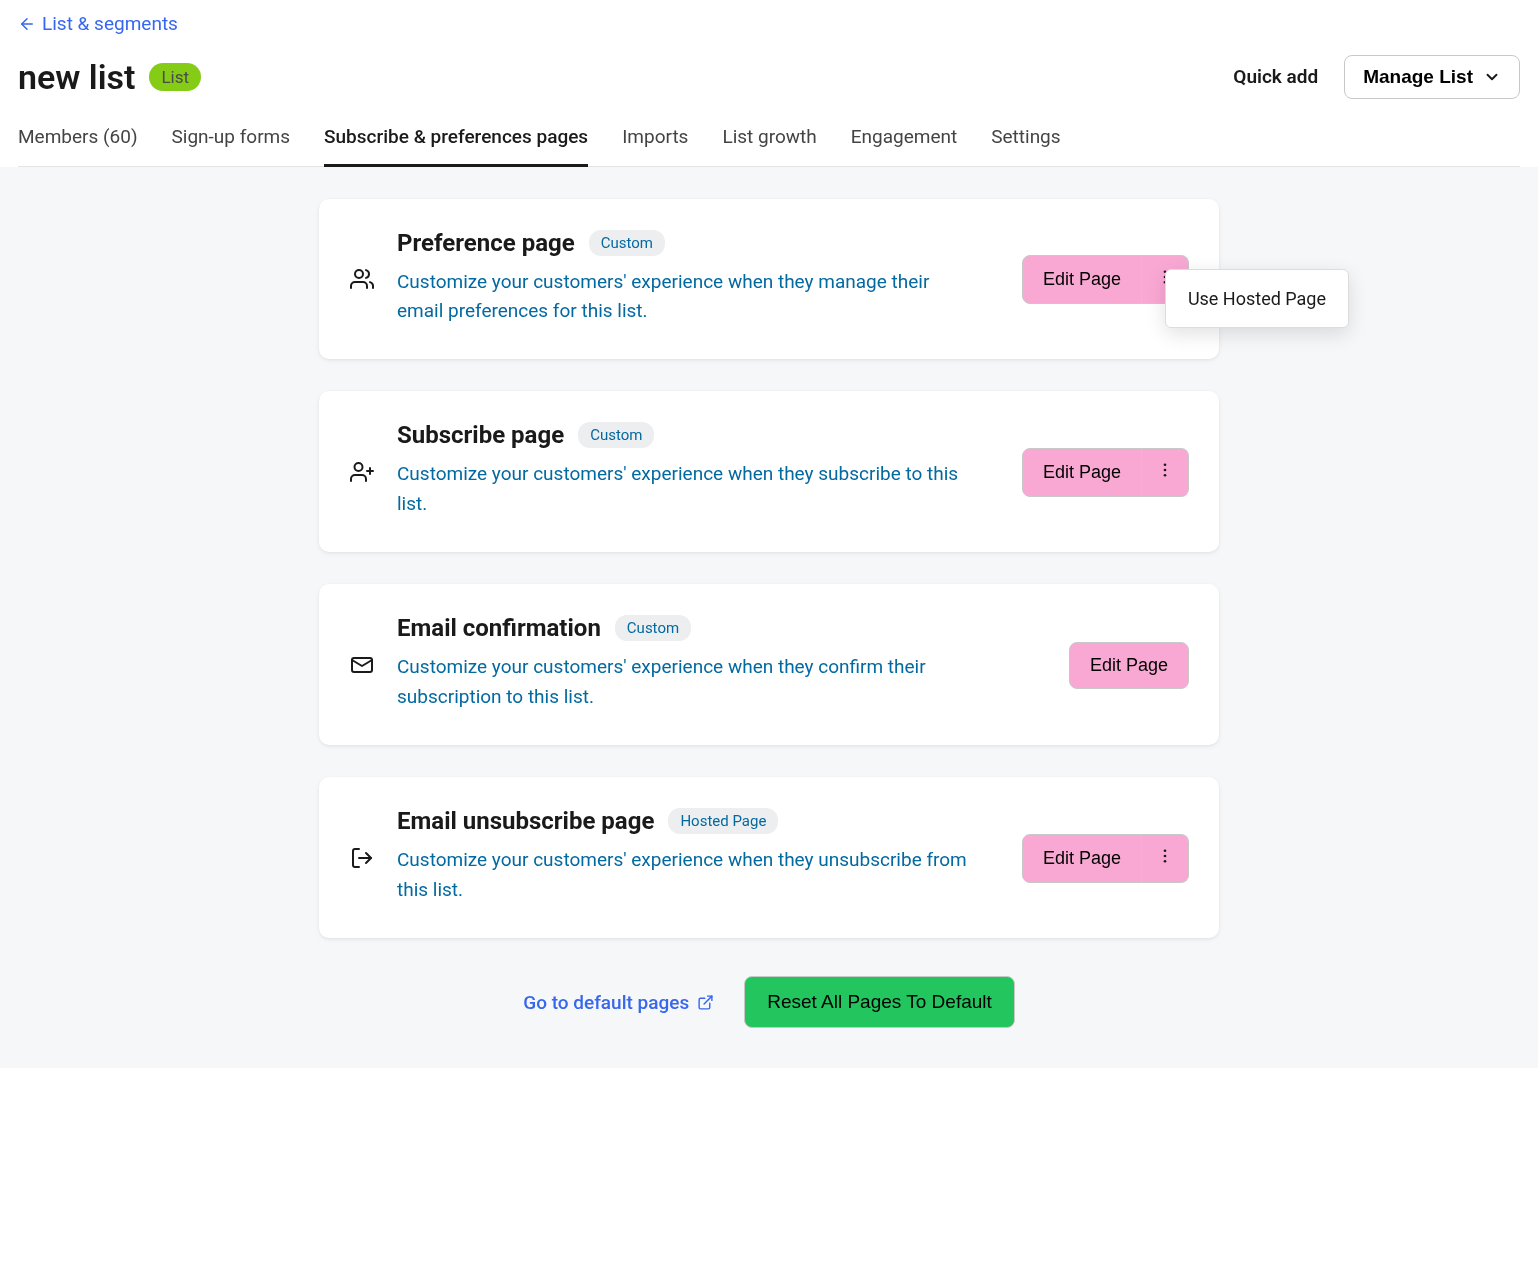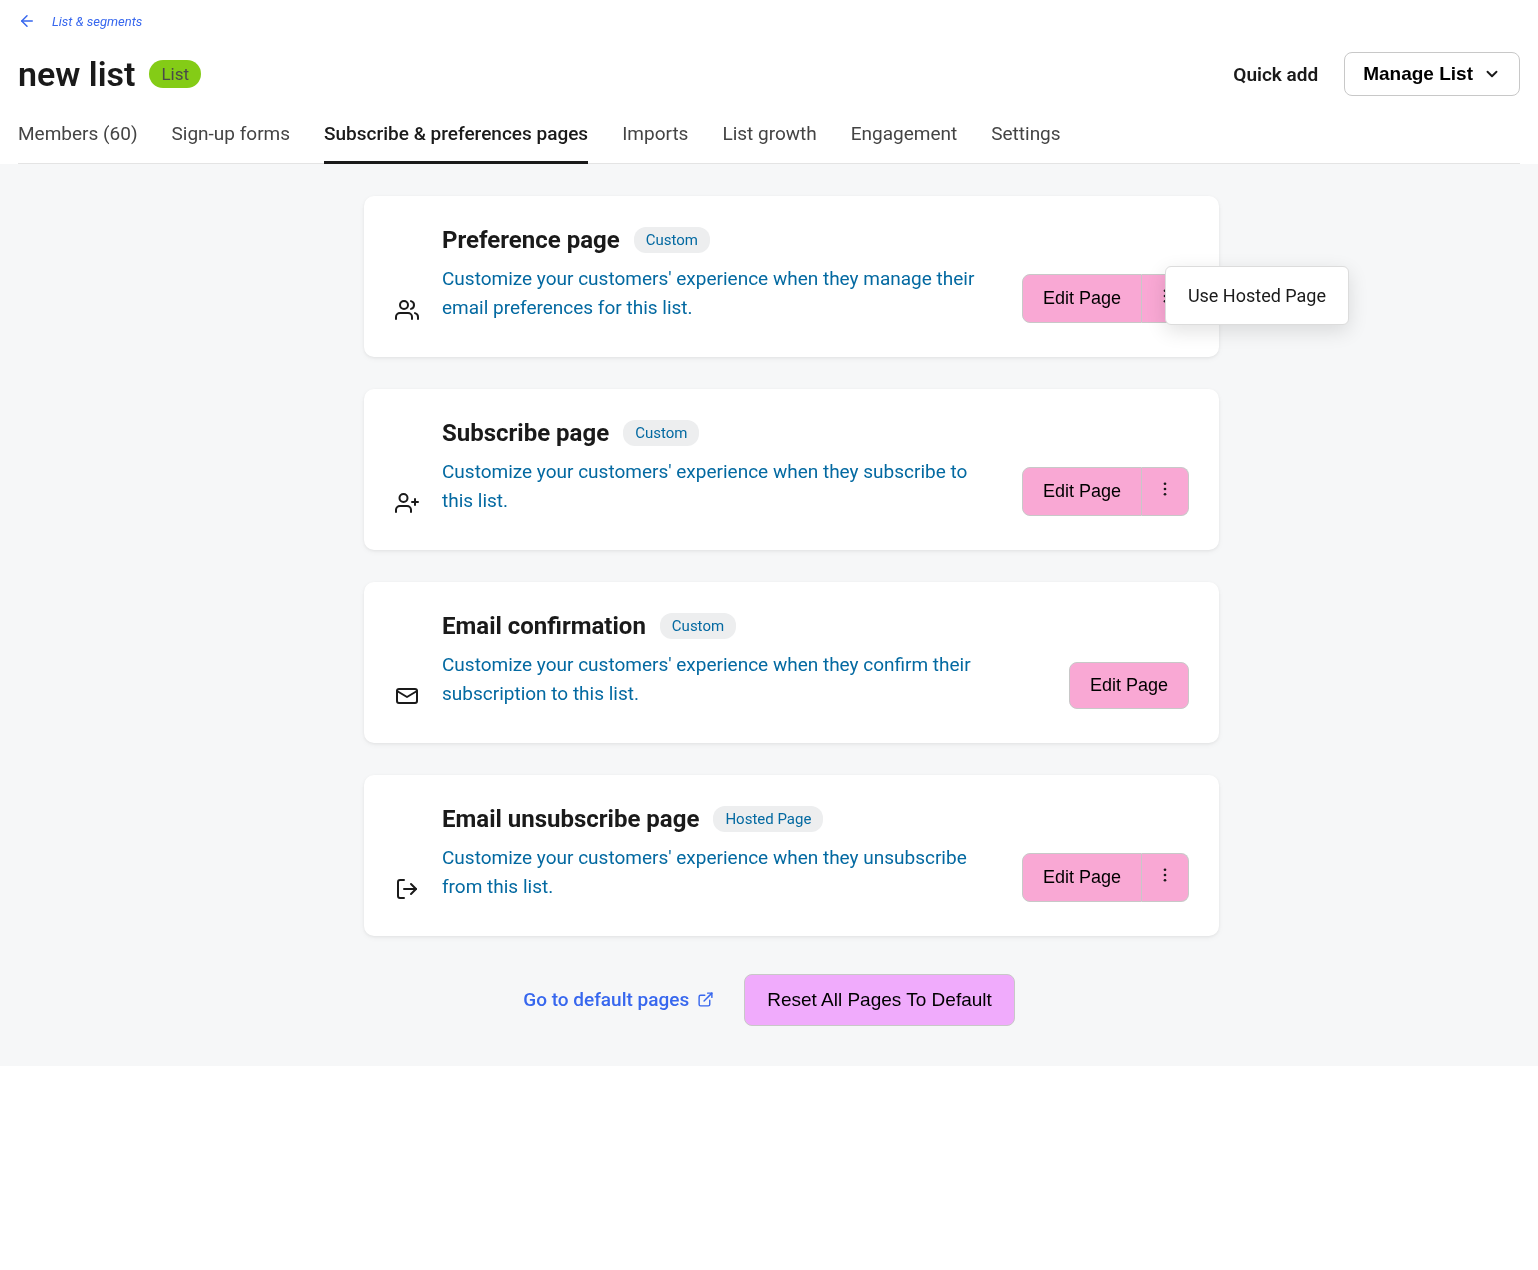--- a/index.html
+++ b/index.html
@@ -10,25 +10,24 @@
     color: #1a1a1a;
     font-size: 16px;
   }
   .header-area {
     padding: 12px 18px 0 18px;
     background: #fff;
   }
   .breadcrumb {
     display: inline-flex;
     align-items: center;
-    gap: 16px;
+    gap: 6px;
     color: #3767ee;
-    font-size: 13px;
-    cursor: pointer;
-    font-style: italic;
+    font-size: 19px;
+    cursor: pointer;
   }
   .breadcrumb svg { stroke: #3767ee; }
   .title-row {
     display: flex;
     align-items: center;
     justify-content: space-between;
     margin-top: 18px;
   }
   .title-left {
     display: flex;
@@ -102,23 +101,22 @@
     display: flex;
     flex-direction: column;
     gap: 32px;
   }
   .card {
     background: #fff;
     border-radius: 10px;
     box-shadow: 0 1px 3px rgba(0,0,0,0.06), 0 2px 6px rgba(0,0,0,0.04);
     padding: 30px 30px 34px 30px;
     display: flex;
-    align-items: flex-end;
+    align-items: center;
     gap: 22px;
-    margin-left: 45px;
   }
   .card-icon {
     width: 26px;
     height: 26px;
     margin-top: 4px;
     flex: 0 0 26px;
     display: flex;
     align-items: center;
     justify-content: center;
   }
@@ -201,21 +199,21 @@
     align-items: center;
     gap: 8px;
     color: #3767ee;
     font-size: 19px;
     font-weight: 500;
     cursor: pointer;
   }
   .link-ext svg { stroke: #3767ee; }
   .footer-btn {
     border: 1px solid #c8c8c8;
-    background: #f0abfc;
+    background: #22c55e;
     font-size: 19px;
     font-weight: 500;
     padding: 14px 22px;
     border-radius: 8px;
     cursor: pointer;
   }
 </style>
 </head>
 <body>
 

